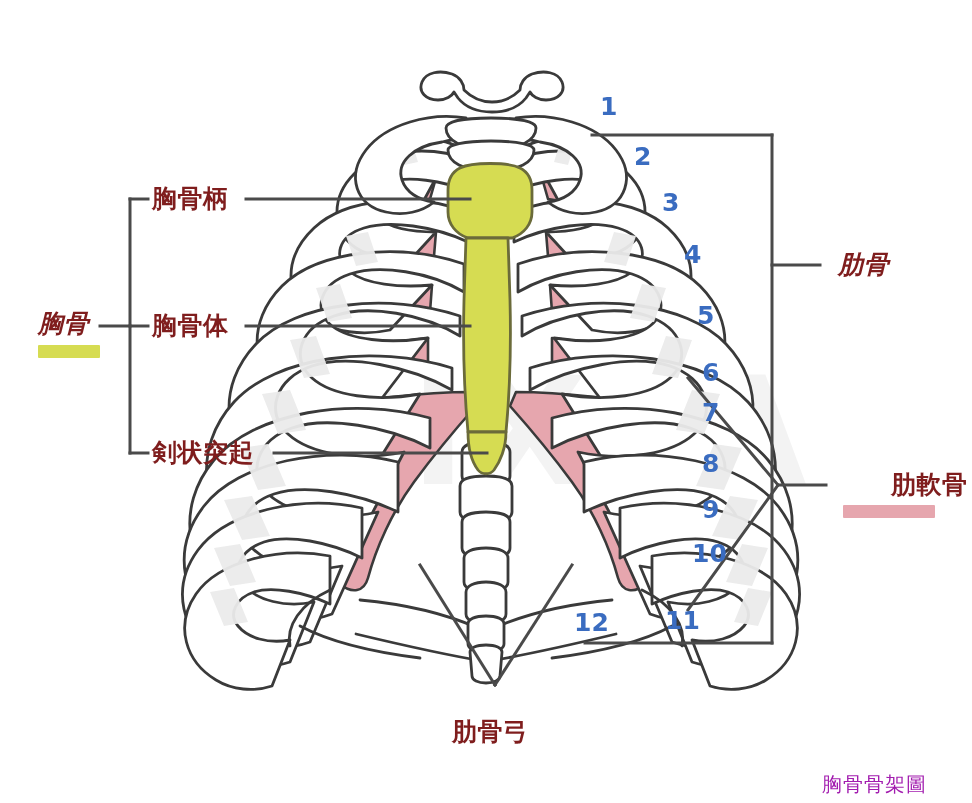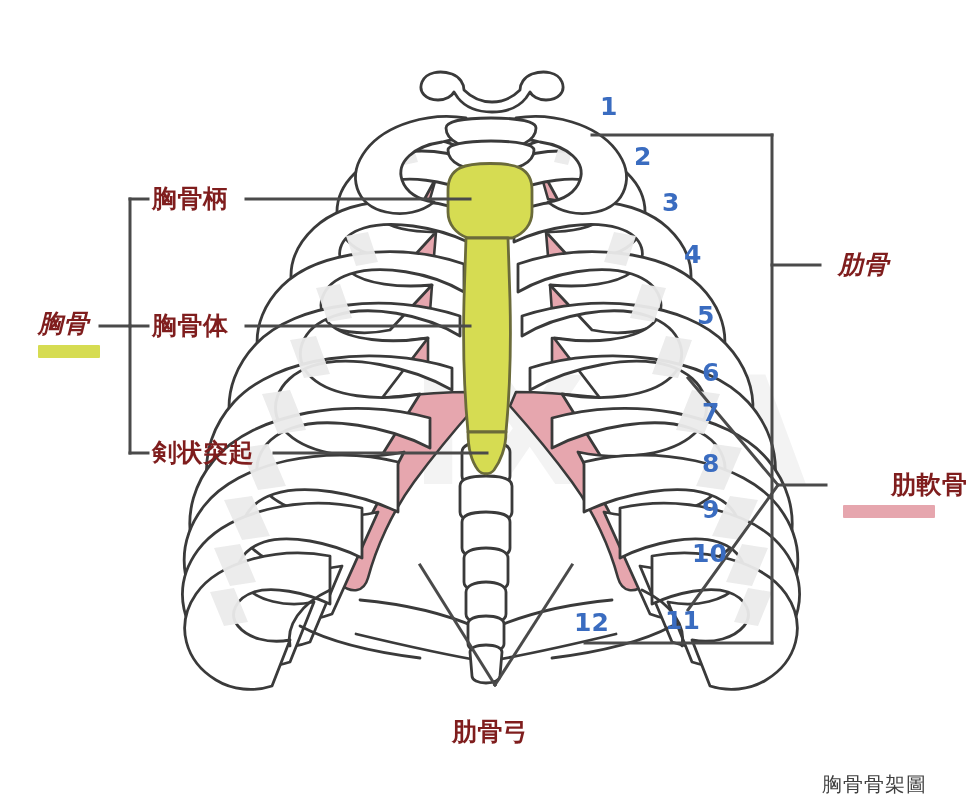--- a/index.html
+++ b/index.html
@@ -34,21 +34,21 @@
     white-space: nowrap;
     line-height: 1;
   }
   .swatch {
     position: absolute;
     height: 13px;
     border-radius: 1px;
   }
   .watermark-corner {
     position: absolute;
-    color: #404040;
+    color: #a21caf;
     font-size: 20px;
     font-weight: 500;
     letter-spacing: 1px;
     white-space: nowrap;
   }
   .wm-big {
     position: absolute;
     color: rgba(120,120,120,0.085);
     font-size: 150px;
     font-weight: 700;

